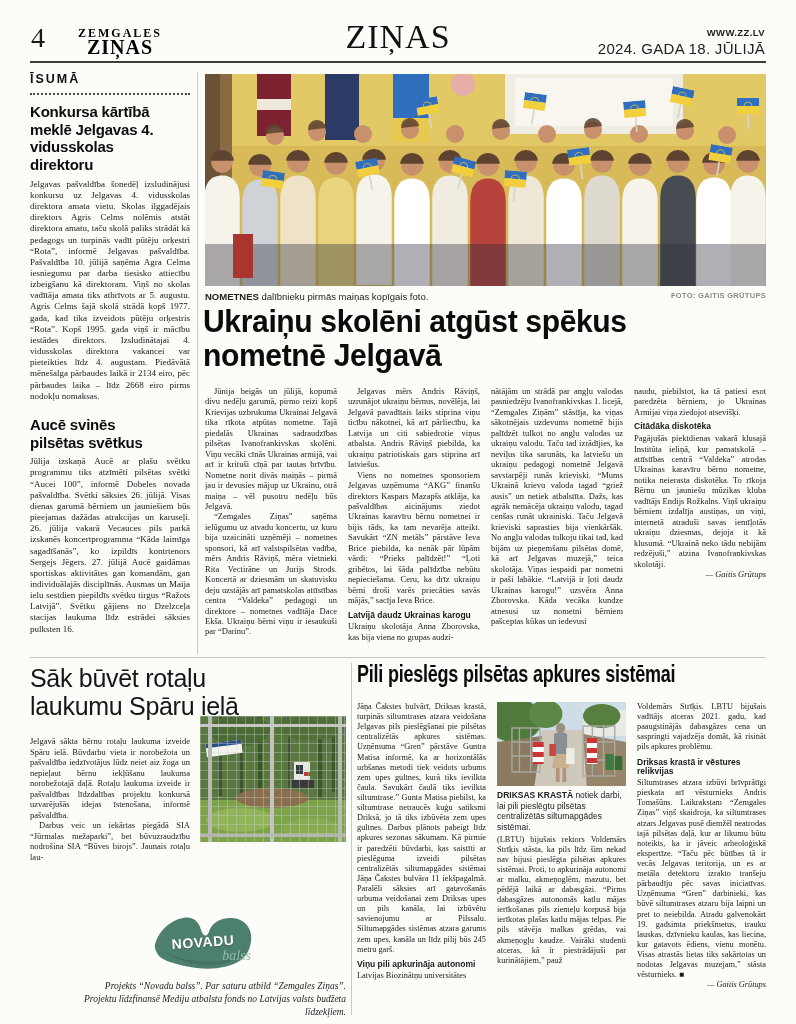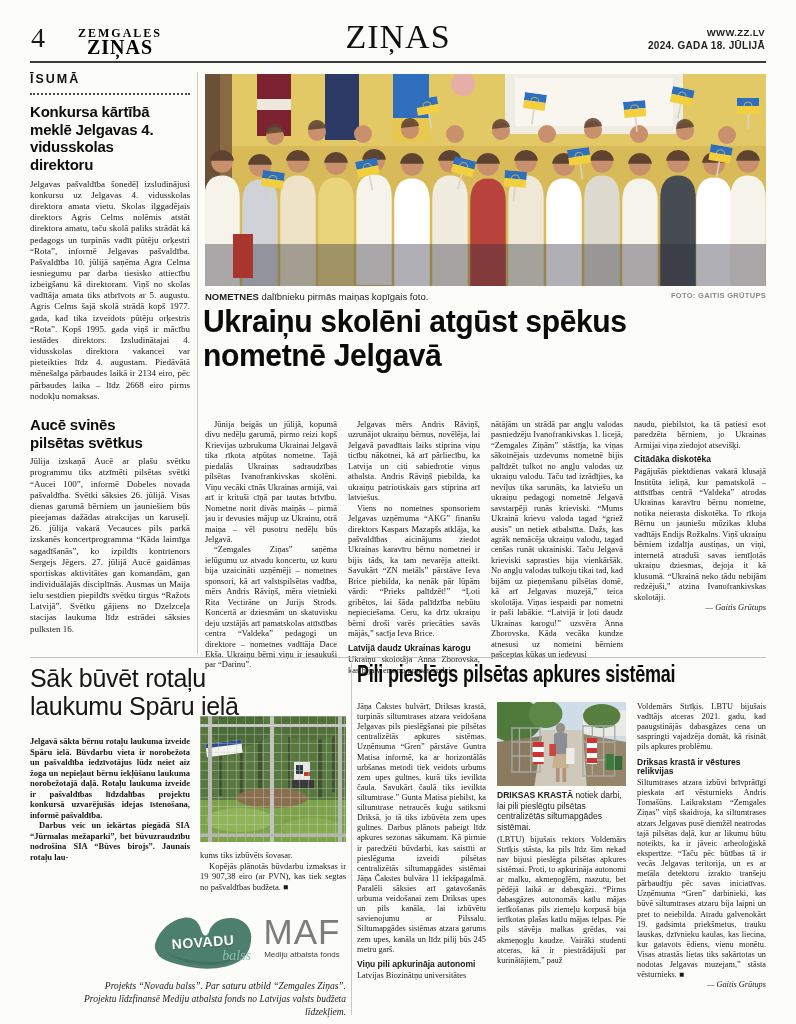--- a/index.html
+++ b/index.html
@@ -7,21 +7,21 @@
         font-family:"Liberation Serif",serif;color:#1a1a1a;overflow:hidden;}
   
   .pagenum{position:absolute;left:31px;top:22px;font-size:28px;font-family:"Liberation Serif",serif;}
   .masthead{position:absolute;left:78px;top:27px;text-align:center;line-height:1;color:#000;}
   .masthead .mt-top{display:block;font-family:"Liberation Serif",serif;font-weight:bold;font-size:12px;letter-spacing:2px;}
   .masthead .mt-bot{display:block;font-family:"Liberation Serif",serif;font-weight:bold;font-size:20px;letter-spacing:1px;margin-top:-2px;}
   .sectiontitle{position:absolute;left:0;right:0;top:18px;text-align:center;
         font-family:"Liberation Serif",serif;font-size:34px;letter-spacing:1px;color:#111;}
   .header-right{position:absolute;right:31px;top:27px;text-align:right;font-family:"Liberation Sans",sans-serif;color:#222;}
   .header-right .www{font-size:9.5px;font-weight:bold;letter-spacing:.4px;}
-  .header-right .date{font-size:10px;font-weight:700;letter-spacing:.3px;margin-top:2px;}
+  .header-right .date{font-size:15px;font-weight:400;letter-spacing:.3px;margin-top:2px;}
   .header-rule{position:absolute;left:30px;right:30px;top:61px;height:2px;background:#3c3c3c;}
   
   .vrule{position:absolute;width:1px;background:#c9c9c4;}
   .hrule{position:absolute;height:1px;background:#c2c2bd;}
   
   .sidebar{position:absolute;left:30px;top:72px;width:160px;height:582px;overflow:hidden;}
   .isuma{font-family:"Liberation Sans",sans-serif;font-weight:bold;font-size:12.5px;letter-spacing:2px;text-align:left;color:#111;}
   .dotted{border:none;border-top:2px dotted #4a4a4a;margin:7px 0 4px 0;}
   .sb-h2{font-family:"Liberation Sans",sans-serif;font-weight:bold;font-size:15px;line-height:1.18;
          color:#0d0d0d;margin:8px 0 5px 0;width:142px;letter-spacing:-.2px;}
@@ -32,21 +32,21 @@
   
   .main-photo{position:absolute;left:205px;top:74px;width:561px;height:212px;overflow:hidden;background:#d8bb58;}
   .main-photo svg{display:block;width:100%;height:100%;}
   .caption-row{position:absolute;left:205px;right:30px;top:291px;display:flex;justify-content:space-between;align-items:flex-start;
         font-family:"Liberation Sans",sans-serif;font-size:9.5px;color:#222;}
   .cap-lead{font-weight:bold;}
   .credit{font-size:7.5px;font-weight:bold;color:#8a8a86;letter-spacing:.3px;}
   .main-headline{position:absolute;left:203px;top:305px;width:545px;font-family:"Liberation Sans",sans-serif;
         font-weight:bold;font-size:32px;line-height:1.06;letter-spacing:-.4px;color:#0b0b0b;
         transform:scaleX(.94);transform-origin:left top;}
-  .main-cols{position:absolute;left:205px;right:30px;top:386px;height:268px;display:flex;gap:11px;overflow:hidden;margin-top:33px;}
+  .main-cols{position:absolute;left:205px;right:30px;top:386px;height:268px;display:flex;gap:11px;overflow:hidden;}
   .main-cols .col{flex:1;overflow:hidden;font-size:8.5px;line-height:1.23;text-align:justify;}
   .main-cols .col p{margin:0;}
   .main-cols .col p.ind{text-indent:9px;}
   .byline{font-style:italic;text-align:right;margin-top:1px;}
   
   .bl-headline{position:absolute;left:30px;top:664px;width:240px;font-family:"Liberation Sans",sans-serif;
         font-weight:400;font-size:25px;line-height:1.12;letter-spacing:-.3px;color:#161616;}
   .bl-col1{position:absolute;left:30px;top:736px;width:160px;height:224px;overflow:hidden;}
   .bl-photo{position:absolute;left:200px;top:716px;width:146px;height:126px;overflow:hidden;}
   .bl-photo svg{display:block;width:100%;height:100%;}
@@ -235,21 +235,21 @@
       <div class="sub">Citādāka diskotēka</div>
       <p>Pagājušās piektdienas vakarā klusajā Institūta ieliņā, kur pamatskolā – attīstības centrā “Valdeka” atrodas Ukrainas karavīru bērnu nometne, notika neierasta diskotēka. To rīkoja Bērnu un jauniešu mūzikas kluba vadītājs Endijs Rožkalns. Viņš ukraiņu bērniem izdalīja austiņas, un viņi, internetā atraduši savas iemīļotās ukraiņu dziesmas, dejoja it kā klusumā. “Ukrainā neko tādu nebijām redzējuši,” atzina Ivanofrankivskas skolotāji.</p>
       <p class="byline">— Gaitis Grūtups</p>
     </div>
   </div>
 
   <div class="hrule" style="left:30px;right:30px;top:657px;"></div>
   <div class="vrule" style="left:351px;top:663px;height:352px;"></div>
 
   <div class="bl-headline">Sāk būvēt rotaļu laukumu Spāru ielā</div>
-  <div class="bl-col1 bodytext" style="font-size:8.5px;font-weight:bold;">
+  <div class="bl-col1 bodytext" style="font-size:8.5px;">
     <p>Jelgavā sākta bērnu rotaļu laukuma izveide Spāru ielā. Būvdarbu vieta ir norobežota un pašvaldība iedzīvotājus lūdz neiet aiz žoga un nepieļaut bērnu iekļūšanu laukuma norobežotajā daļā. Rotaļu laukuma izveide ir pašvaldības līdzdalības projektu konkursā uzvarējušās idejas īstenošana, informē pašvaldība.</p>
     <p class="ind">Darbus veic un iekārtas piegādā SIA “Jūrmalas mežaparki”, bet būvuzraudzību nodrošina SIA “Būves birojs”. Jaunais rotaļu lau-</p>
   </div>
   <div class="bl-photo">
     <svg viewBox="0 0 146 126" preserveAspectRatio="none">
       <defs>
         <pattern id="mesh" width="9" height="9" patternUnits="userSpaceOnUse">
           <path d="M0 0H9M0 0V9" stroke="#cfcfcf" stroke-width="1" opacity=".75"></path>
         </pattern>
       </defs>
@@ -279,36 +279,28 @@
         <rect x="6" y="26" width="36" height="4" fill="#2c4f8a"></rect>
       </g>
       <rect width="146" height="126" fill="url(#mesh)"></rect>
       <rect x="8" y="0" width="4" height="126" fill="#b9b9b6"></rect>
       <rect x="70" y="0" width="4" height="126" fill="#c2c2bf"></rect>
       <rect x="138" y="0" width="4" height="126" fill="#b9b9b6"></rect>
       <rect x="0" y="8" width="146" height="3" fill="#c6c6c3"></rect>
       <rect x="0" y="118" width="146" height="3" fill="#b5b5b2"></rect>
     </svg>
   </div>
-  <div class="bl-col2 bodytext" style="font-size:8.5px;">
-    <p>kums tiks izbūvēts šovasar.</p>
-    <p class="ind">Kopējās plānotās būvdarbu izmaksas ir 19 907,38 eiro (ar PVN), kas tiek segtas no pašvaldības budžeta. ■</p>
-  </div>
 
   <div class="novadu">
     <svg viewBox="0 0 100 62">
       <path d="M2,34 C6,20 18,10 30,8 C40,6 46,12 48,20 C50,26 53,28 56,22 C58,14 66,8 78,8 C88,8 96,14 98,24 C99,34 96,44 88,50 C76,58 58,60 44,58 C30,56 12,52 6,46 C3,42 1,38 2,34 Z" fill="#4d7f6f"></path>
       <path d="M10,40 C20,48 40,52 58,52 C74,52 86,46 92,38 C88,48 76,54 60,55 C42,56 20,50 10,40 Z" fill="#3e6c5d" opacity=".7"></path>
     </svg>
     <div class="nv-word">NOVADU</div>
     <div class="nv-script">balss</div>
-  </div>
-  <div class="maf">
-    <div class="maf-word">MAF</div>
-    <div class="maf-sub">Mediju atbalsta fonds</div>
   </div>
   <div class="footer-credit">
     <div>Projekts “Novadu balss”. Par saturu atbild “Zemgales Ziņas”.</div>
     <div>Projektu līdzfinansē Mediju atbalsta fonds no Latvijas valsts budžeta līdzekļiem.</div>
   </div>
 
   <div class="br-headline">Pili pieslēgs pilsētas apkures sistēmai</div>
   <div class="br-cols">
     <div class="col">
       <p>Jāņa Čakstes bulvārī, Driksas krastā, turpinās siltumtrases atzara veidošana Jelgavas pils pieslēgšanai pie pilsētas centralizētās apkures sistēmas. Uzņēmuma “Gren” pārstāve Guntra Matisa informē, ka ar horizontālās urbšanas metodi tiek veidots urbums zem upes gultnes, kurā tiks ievilkta čaula. Savukārt čaulā tiks ievilkta siltumtrase.” Gunta Matisa piebilst, ka siltumtrase netraucēs kuģu satiksmi Driksā, jo tā tiks izbūvēta zem upes gultnes. Darbus plānots pabeigt līdz apkures sezonas sākumam. Kā pirmie ir paredzēti būvdarbi, kas saistīti ar pieslēguma izveidi pilsētas centralizētās siltumapgādes sistēmai Jāņa Čakstes bulvāra 11 iekšpagalmā. Paralēli sāksies arī gatavošanās urbuma veidošanai zem Driksas upes un pils kanāla, lai izbūvētu savienojumu ar Pilssalu. Siltumapgādes sistēmas atzara garums zem upes, kanāla un līdz pilij būs 245 metru garš.</p>

